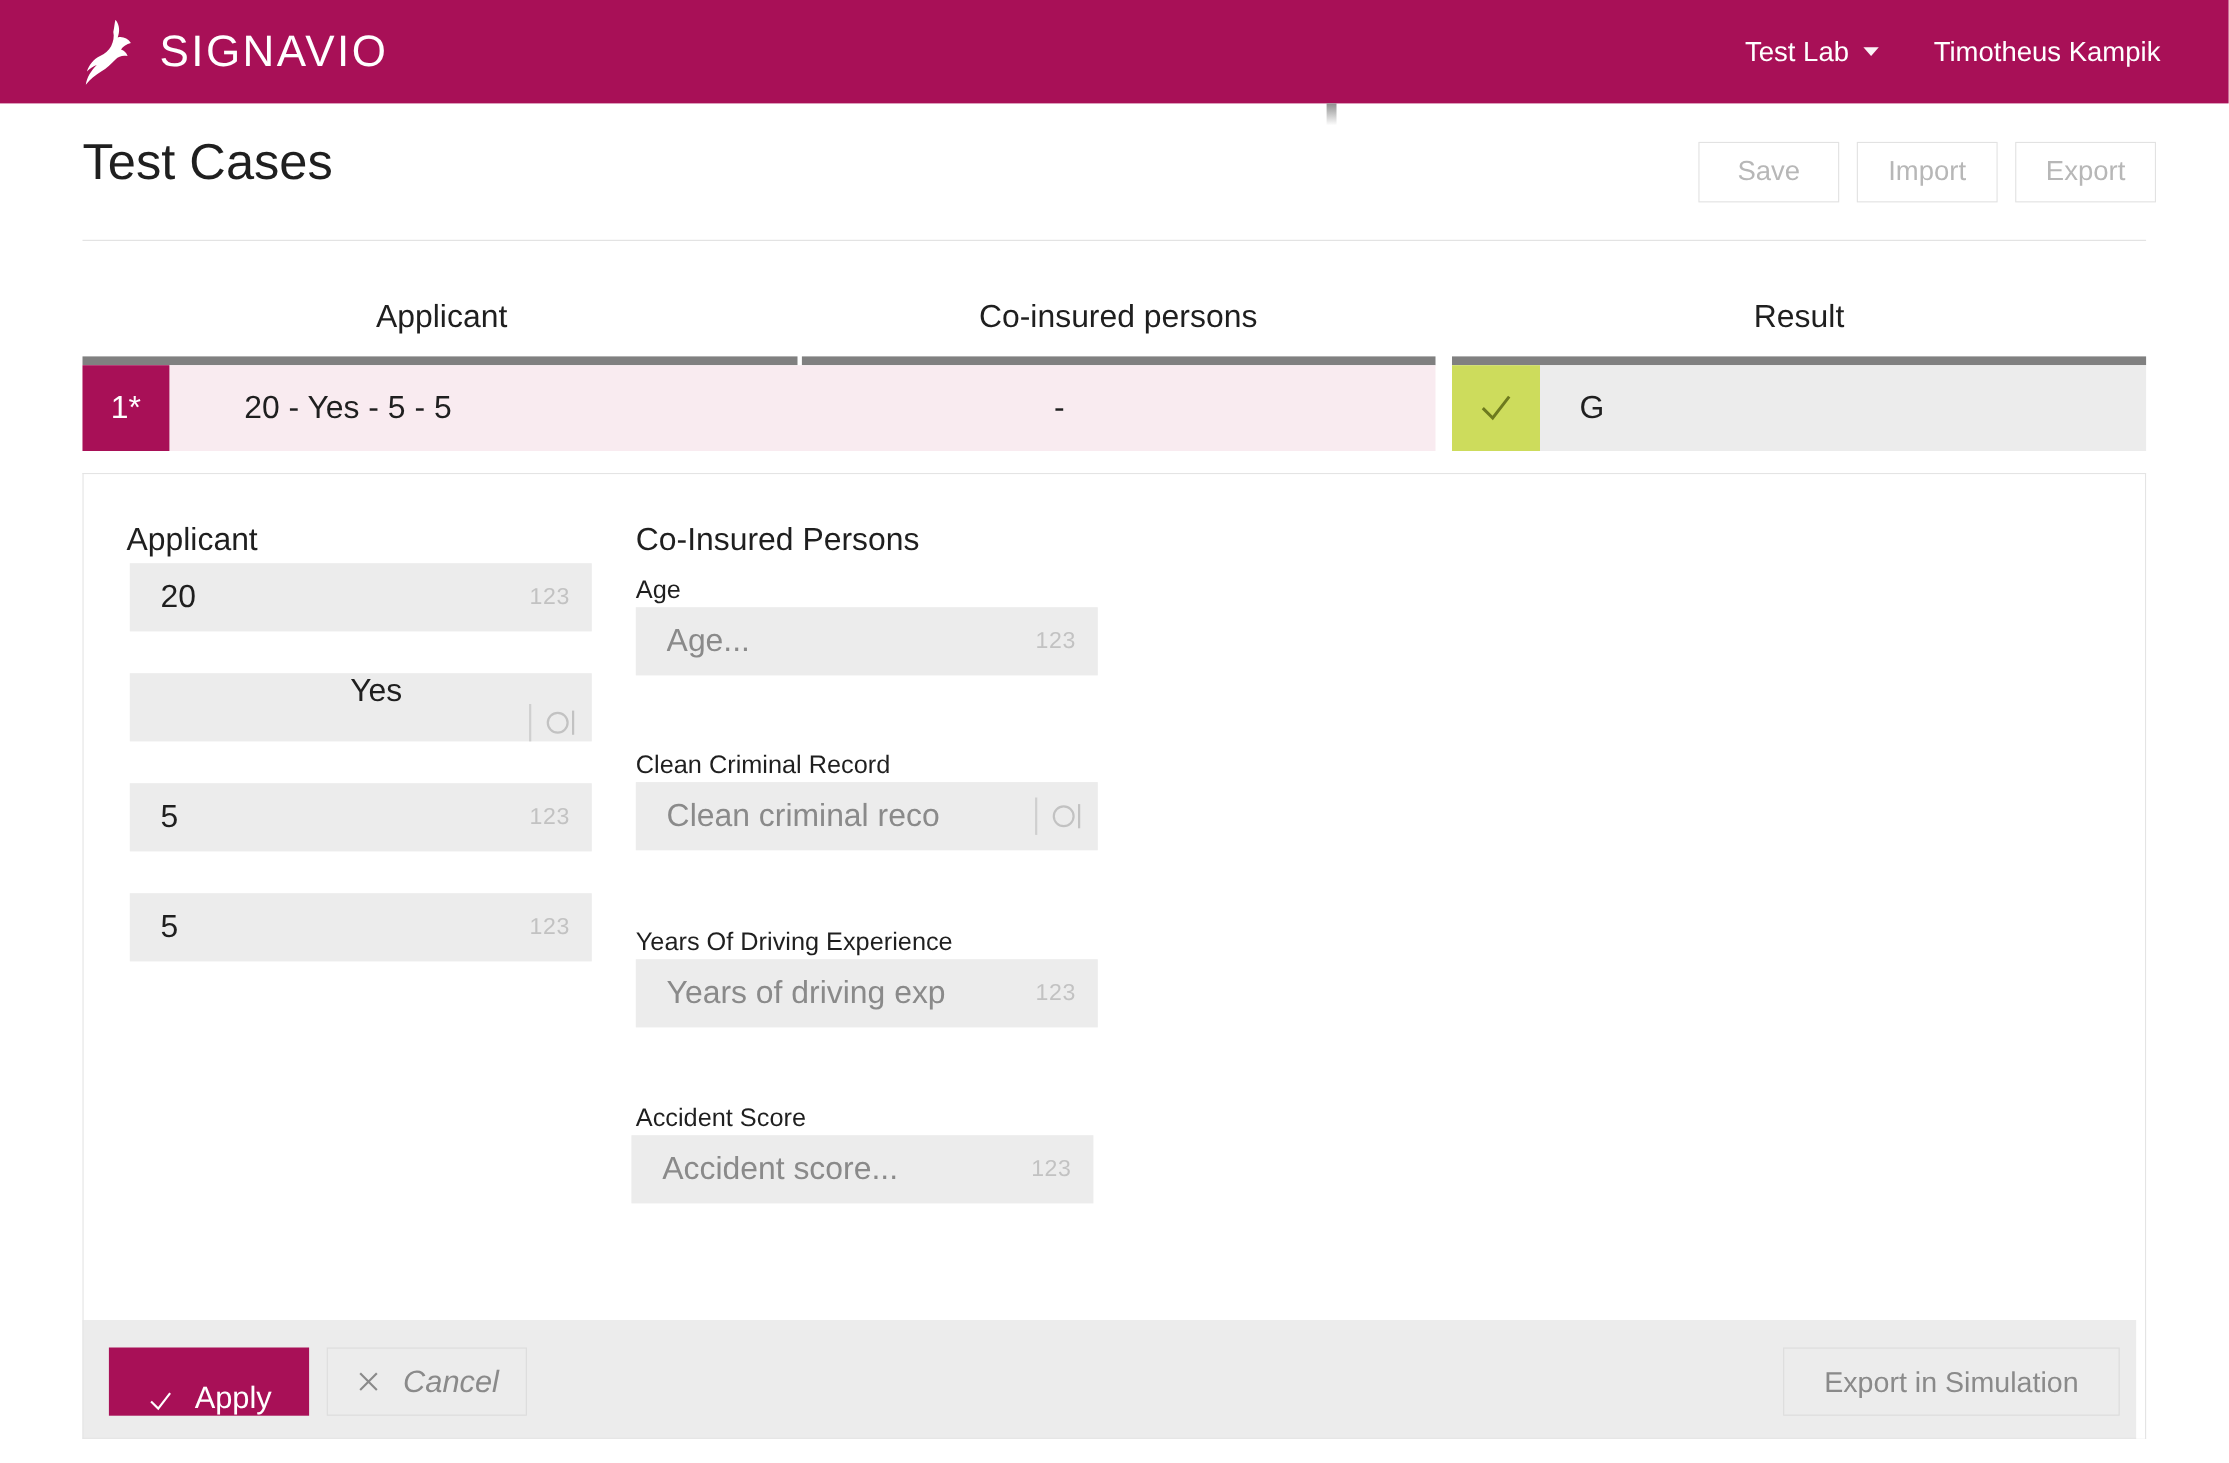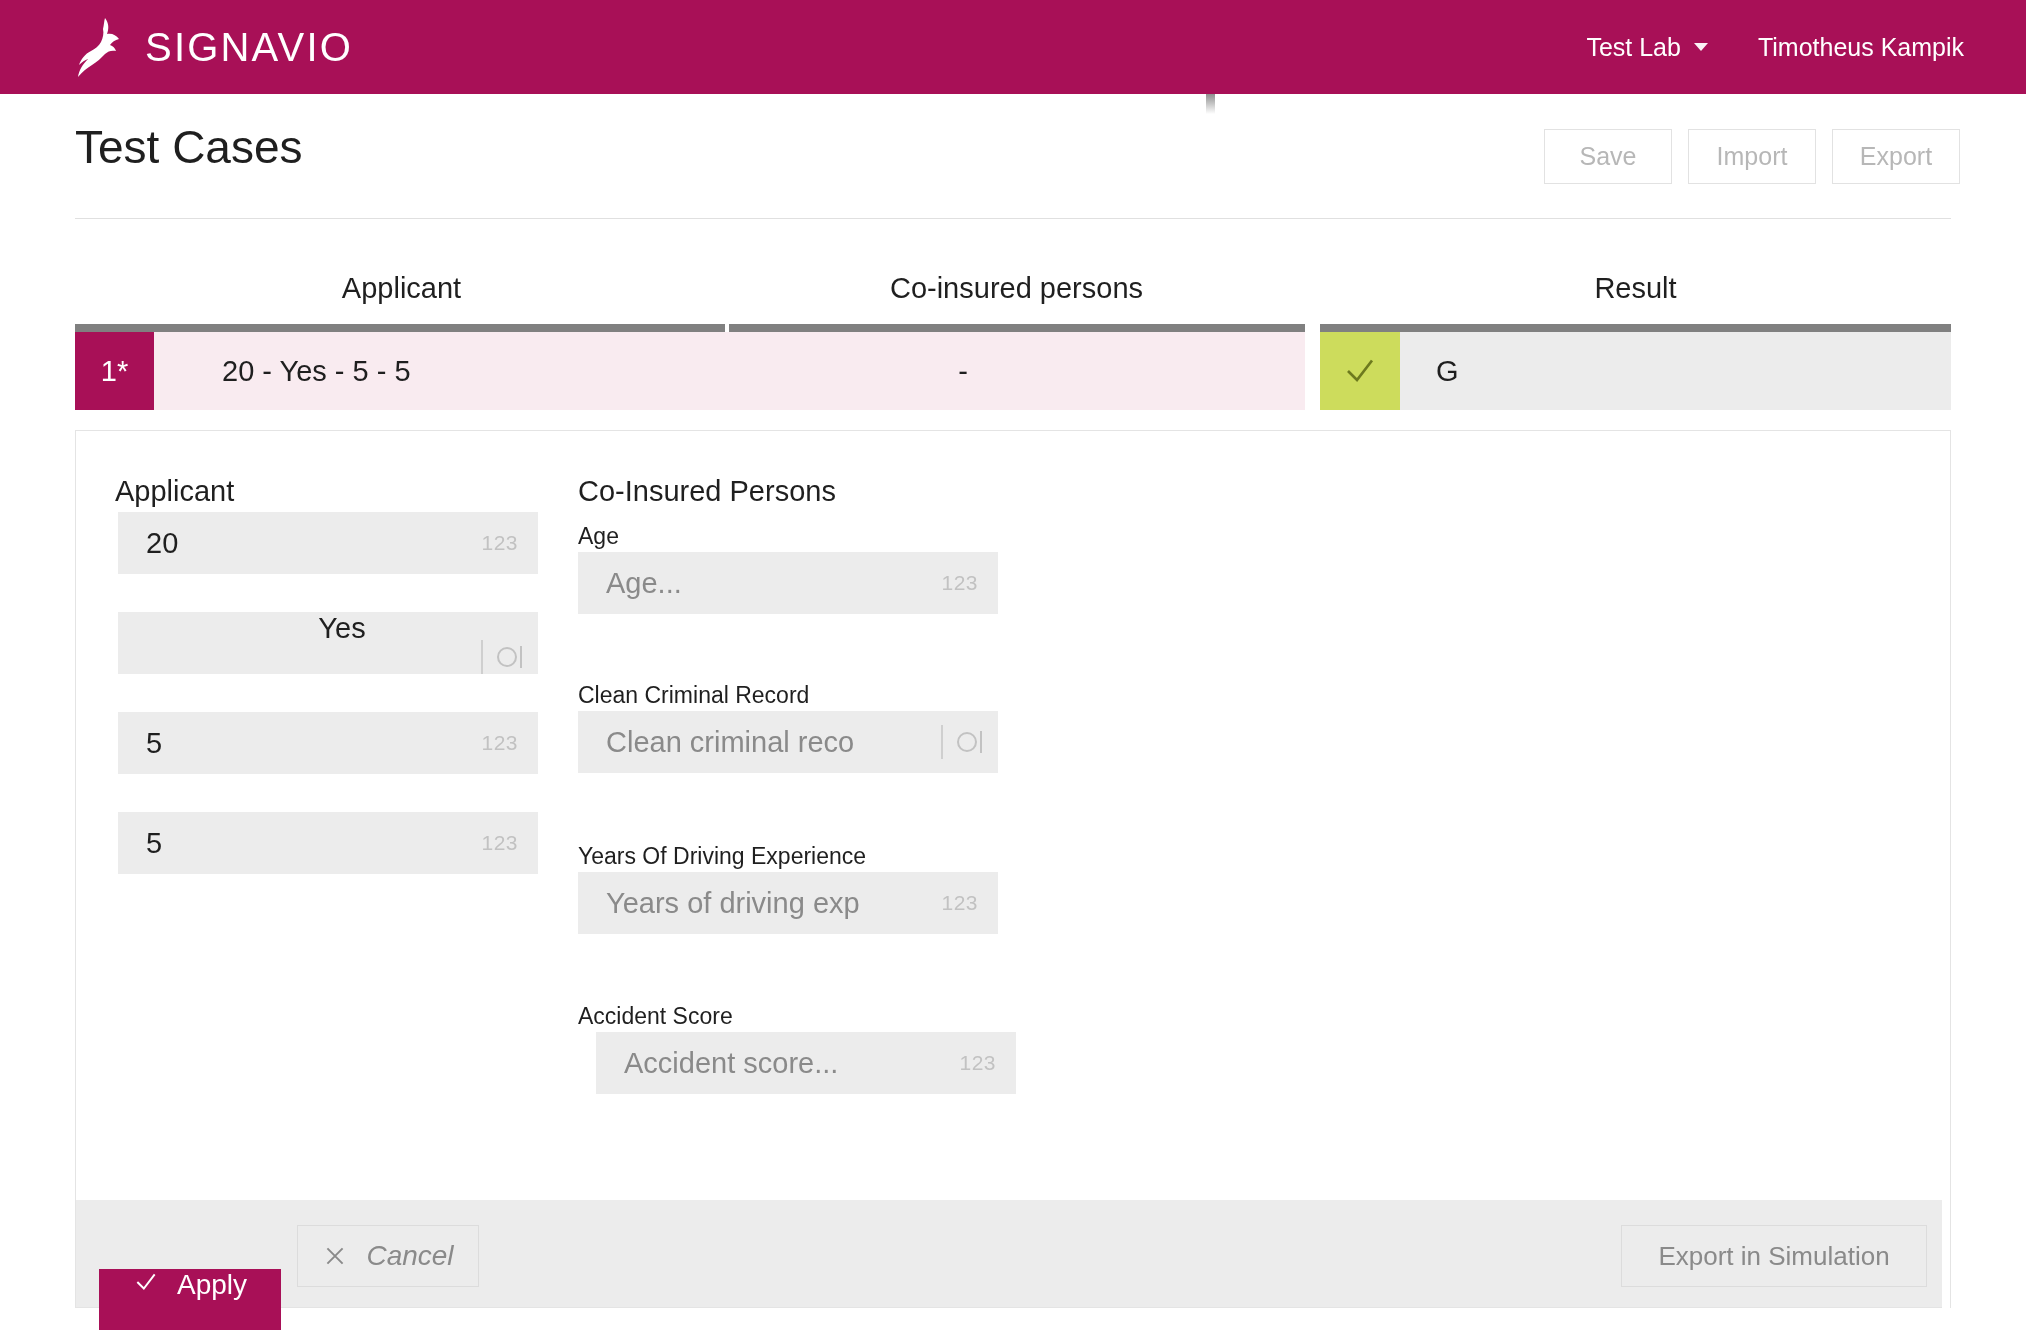--- a/index.html
+++ b/index.html
@@ -177,39 +177,38 @@
   #f-a4 { left: 118px; top: 812px; width: 420px; }
 
   
   #l-c1 { left: 578px; top: 523px; }
   #f-c1 { left: 578px; top: 552px; width: 420px; }
   #l-c2 { left: 578px; top: 682px; }
   #f-c2 { left: 578px; top: 711px; width: 420px; }
   #l-c3 { left: 578px; top: 843px; }
   #f-c3 { left: 578px; top: 872px; width: 420px; }
   #l-c4 { left: 578px; top: 1003px; }
-  #f-c4 { left: 596px; top: 1032px; width: 420px; text-align: center; }
+  #f-c4 { left: 574px; top: 1032px; width: 420px; text-align: center; }
 
   
   .footer {
     position: absolute; left: 75px; top: 1200px;
     width: 1876px; height: 108px;
     background: #ececec; border: 1px solid #e4e4e4; border-top: none;
   }
   .footer-left {
     position: absolute; left: 23px; top: 25px;
     display: flex; gap: 16px;
   }
   .btn-apply {
     width: 182px; height: 62px; background: #A81057; border: none;
     color: #ffffff; font-size: 28px;
     font-family: "Liberation Sans", sans-serif;
-    display: flex; align-items: flex-start; justify-content: center; gap: 18px;
+    display: flex; align-items: flex-end; justify-content: center; gap: 18px;
     cursor: pointer;
-    margin-top: 44px;
   }
   .btn-cancel {
     width: 182px; height: 62px; background: transparent;
     border: 1px solid #dcdcdc; color: #8a8a8a; font-size: 28px;
     font-family: "Liberation Sans", sans-serif;
     display: flex; align-items: center; justify-content: center; gap: 18px;
     cursor: pointer;
     font-style: italic;
   }
   .btn-apply svg, .btn-cancel svg { width: 26px; height: 26px; }

